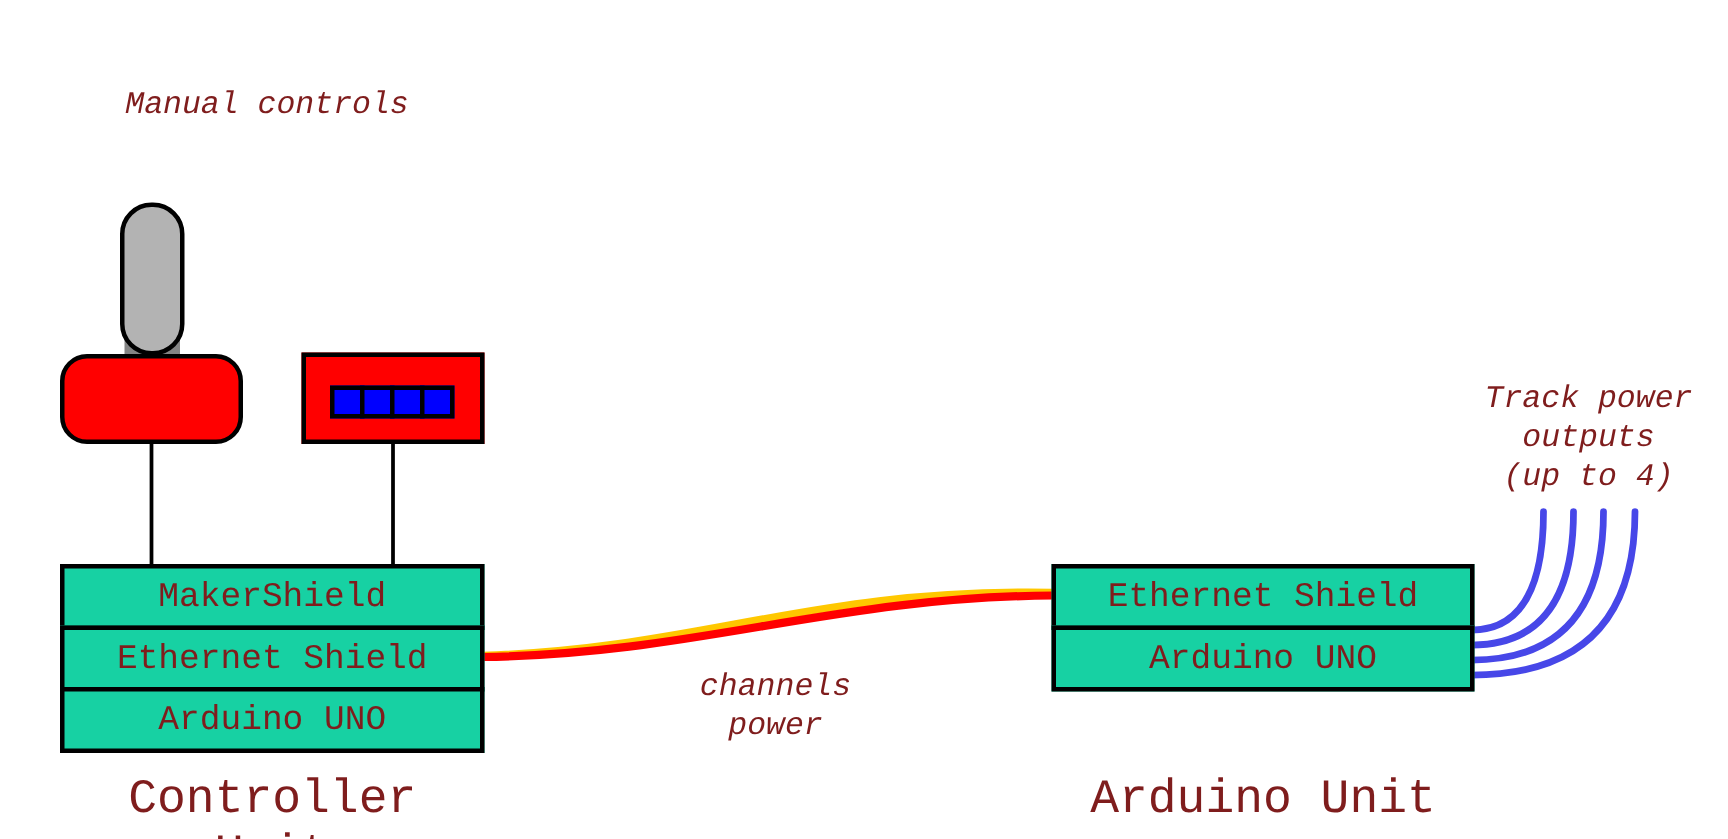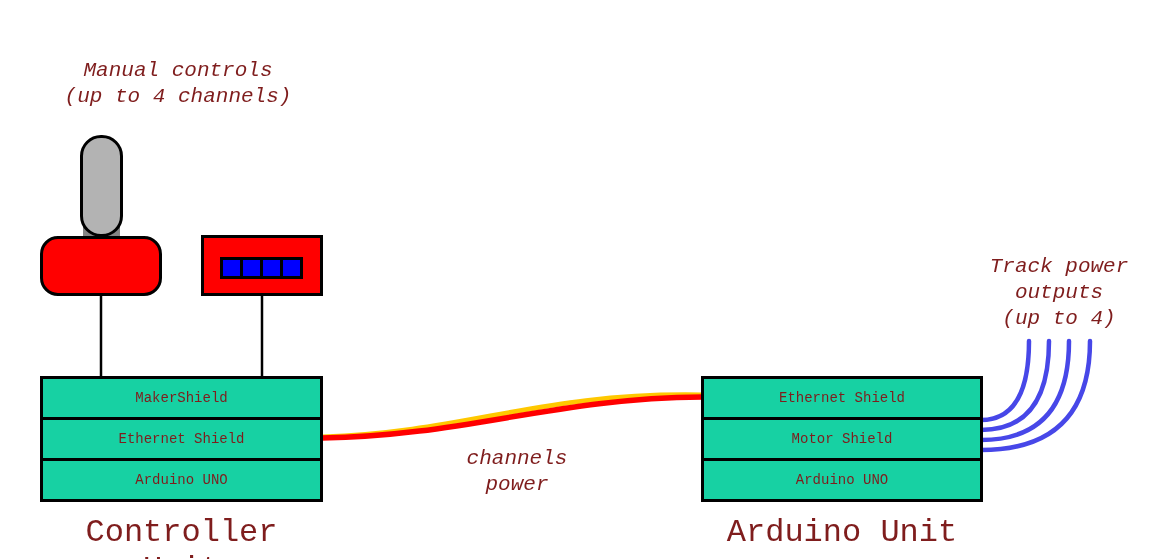--- a/index.html
+++ b/index.html
@@ -42,21 +42,21 @@
   .led{
     width:23px;height:22px;background:var(--led-blue);border:3px solid var(--outline);
     box-sizing:border-box;margin-left:-3px;
   }
   .led:first-child{margin-left:0;}
   
   .stack{z-index:2;}
   .row{
     box-sizing:border-box;height:44px;border:3px solid var(--outline);
     background:var(--board-green);margin-top:-3px;
-    font-size:14px;line-height:38px;text-align:center;
+    font-size:23px;line-height:38px;text-align:center;
   }
   .row:first-child{margin-top:0;}
   .unit-label{font-size:32px;text-align:center;z-index:5;}
 </style>
 </head>
 <body>
 
 <div id="canvas">
 
   <svg class="layer" width="1152" height="559" viewBox="0 0 1152 559">
@@ -67,21 +67,20 @@
     <path d="M322,406 C465,404 555,366 702,365" fill="none" style="stroke:var(--cable-red)" stroke-width="5.5"></path>
 
     <path d="M981,388 Q1029,388 1029,309" fill="none" style="stroke:var(--wire-blue)" stroke-width="4.5" stroke-linecap="round"></path>
     <path d="M981,398 Q1049,398 1049,309" fill="none" style="stroke:var(--wire-blue)" stroke-width="4.5" stroke-linecap="round"></path>
     <path d="M981,408 Q1069,408 1069,309" fill="none" style="stroke:var(--wire-blue)" stroke-width="4.5" stroke-linecap="round"></path>
     <path d="M981,418 Q1090,418 1090,309" fill="none" style="stroke:var(--wire-blue)" stroke-width="4.5" stroke-linecap="round"></path>
   </svg>
 
   <div class="abs note" style="left:28px;top:26px;width:300px;">
     <span>Manual controls</span>
-    <span>(up to 4 channels)</span>
   </div>
 
   <div class="abs joy-base"></div>
   <div class="abs socket"></div>
   <div class="abs stick"></div>
 
   <div class="abs panel"></div>
   <div class="abs leds">
     <div class="led"></div>
     <div class="led"></div>
@@ -96,21 +95,20 @@
   </div>
   <div class="abs unit-label" style="left:40px;top:482px;width:283px;">Controller Unit</div>
 
   <div class="abs note" style="left:417px;top:414px;width:200px;">
     <span>channels</span>
     <span>power</span>
   </div>
 
   <div class="abs stack" style="left:701px;top:344px;width:282px;">
     <div class="row">Ethernet Shield</div>
-    <div class="row">Motor Shield</div>
     <div class="row">Arduino UNO</div>
   </div>
   <div class="abs unit-label" style="left:701px;top:482px;width:282px;">Arduino Unit</div>
 
   <div class="abs note" style="left:959px;top:222px;width:200px;">
     <span>Track power</span>
     <span>outputs</span>
     <span>(up to 4)</span>
   </div>
 

